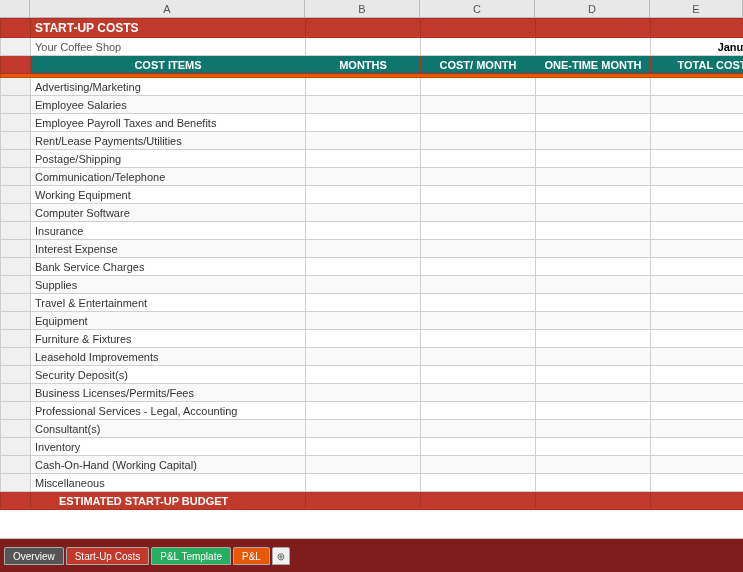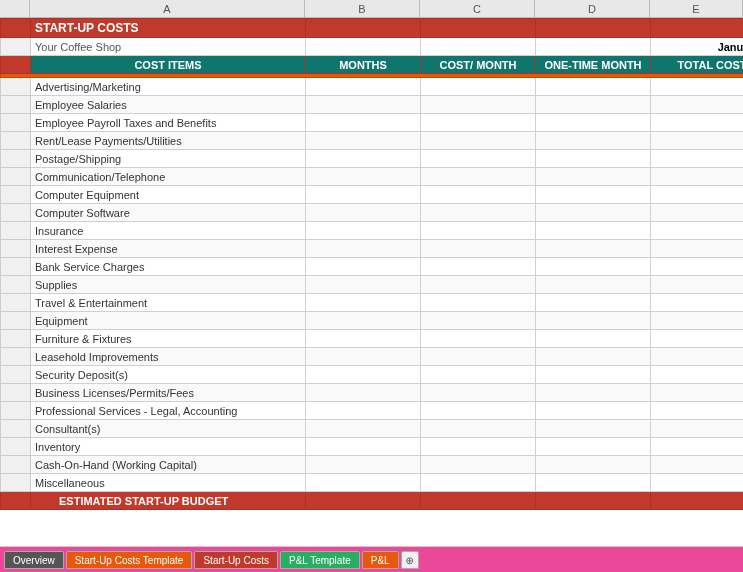--- a/index.html
+++ b/index.html
@@ -120,22 +120,22 @@
       font-size: 11px;
       border-color: #a93226;
       padding-left: 28px;
     }
     .row-budget td:last-child {
       text-align: right;
     }
 
     
     .tab-bar {
-      height: 26px;
-      background: #ec4899;
+      height: 34px;
+      background: #7f1d1d;
       display: flex;
       align-items: center;
       border-top: 1px solid #ccc;
       padding: 0 4px;
       gap: 2px;
       flex-shrink: 0;
     }
     .tab {
       height: 18px;
       padding: 0 8px;
@@ -263,21 +263,21 @@
         <tr class="row-data">
           <td style="background:#f0f0f0;color:#999;text-align:center;border-color:#ccc;"></td>
           <td>Communication/Telephone</td>
           <td></td>
           <td></td>
           <td></td>
           <td class="right-align">$0</td>
         </tr>
         <tr class="row-data">
           <td style="background:#f0f0f0;color:#999;text-align:center;border-color:#ccc;"></td>
-          <td>Computer Equipment</td>
+          <td>Working Equipment</td>
           <td></td>
           <td></td>
           <td></td>
           <td class="right-align">$0</td>
         </tr>
         <tr class="row-data">
           <td style="background:#f0f0f0;color:#999;text-align:center;border-color:#ccc;"></td>
           <td>Computer Software</td>
           <td></td>
           <td></td>
@@ -413,20 +413,19 @@
           <td></td>
           <td class="right-align">$0</td>
         </tr>
 
       </tbody>
     </table>
   </div>
 
   <div class="tab-bar">
     <div class="tab tab-overview">Overview</div>
-    <div class="tab tab-startup">Start-Up Costs Template</div>
     <div class="tab tab-startup-costs">Start-Up Costs</div>
     <div class="tab tab-pl-template">P&amp;L Template</div>
     <div class="tab tab-pl">P&amp;L</div>
     <div class="tab tab-add">⊕</div>
   </div>
 
 </div>
 
 </body></html>

